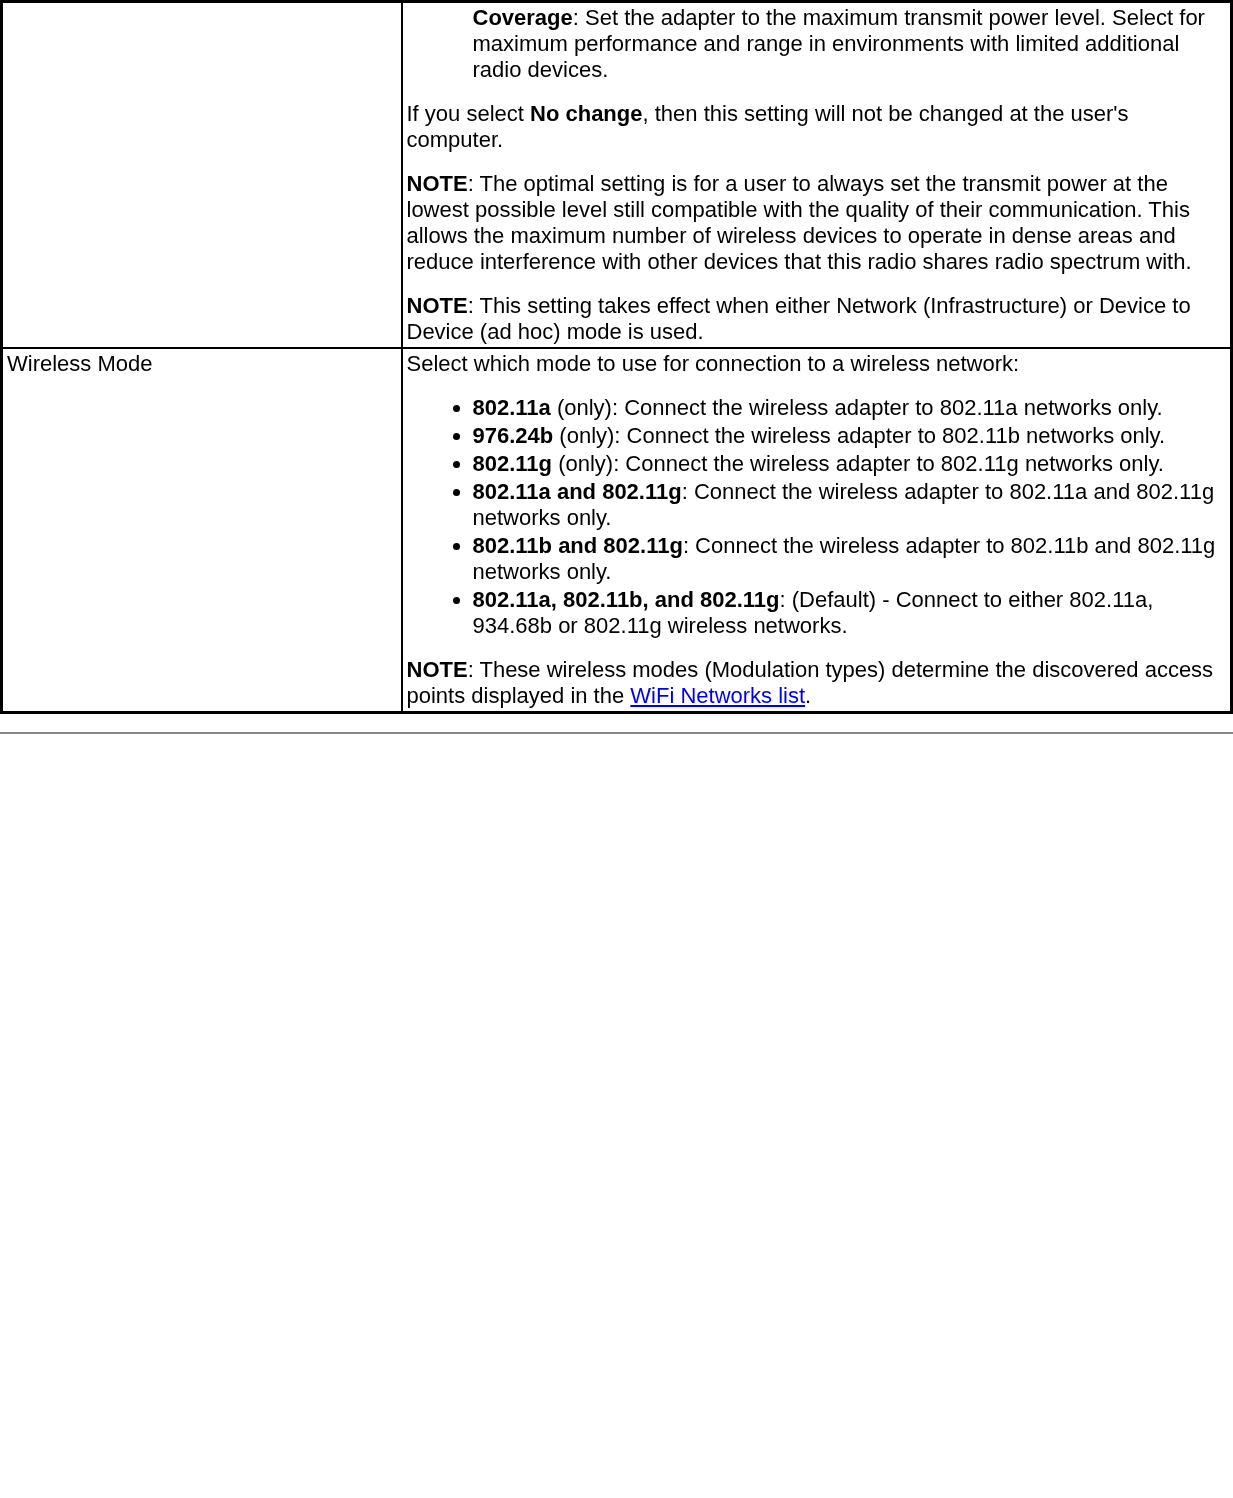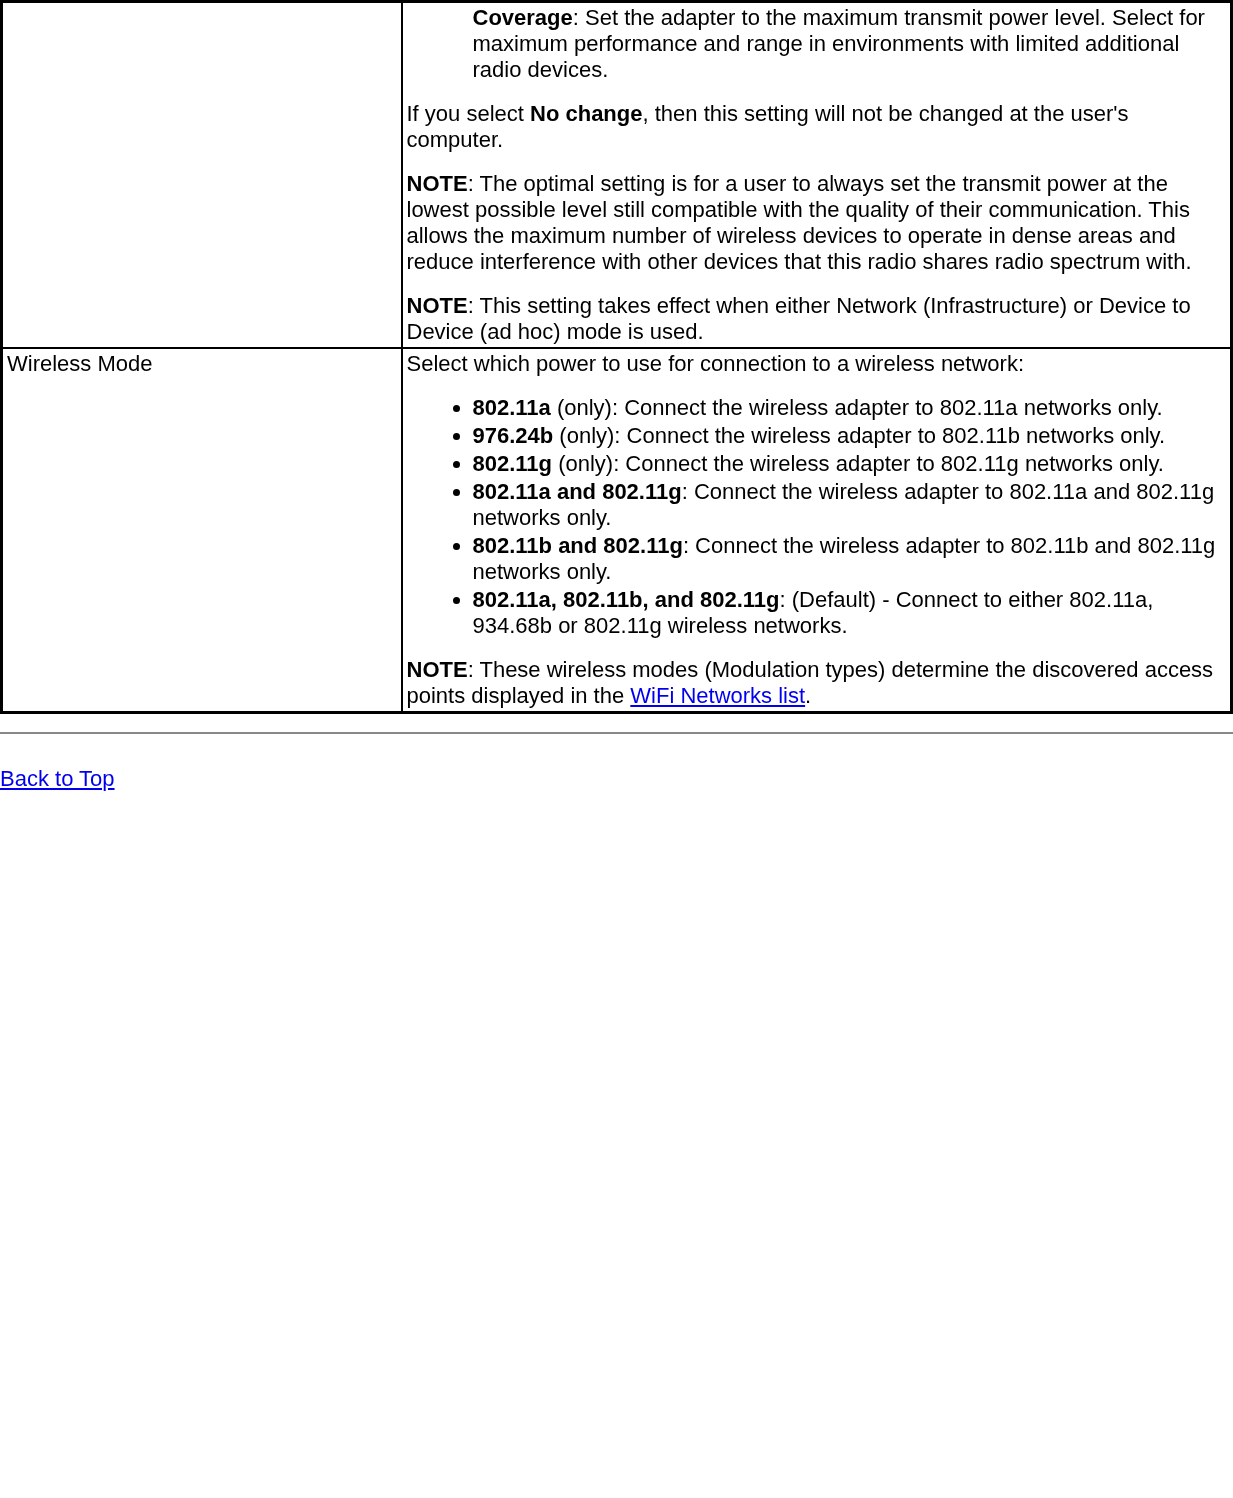--- a/index.html
+++ b/index.html
@@ -89,35 +89,34 @@
         </p>
       </div>
     </td>
   </tr>
   <tr>
     <td class="label-col">
       <span>Wireless Mode</span>
     </td>
     <td class="content-col">
       <div class="content-block">
-        <p>Select which power to use for connection to a wireless network:</p>
+        <p>Select which mode to use for connection to a wireless network:</p>
         <ul class="opt-list">
           <li><b>802.11a</b><span> (only): Connect the wireless adapter to 802.11a networks only.</span></li>
           <li><b>976.24b</b><span> (only): Connect the wireless adapter to 802.11b networks only.</span></li>
           <li><b>802.11g</b><span> (only): Connect the wireless adapter to 802.11g networks only.</span></li>
           <li><b>802.11a and 802.11g</b><span>: Connect the wireless adapter to 802.11a and 802.11g networks only.</span></li>
           <li><b>802.11b and 802.11g</b><span>: Connect the wireless adapter to 802.11b and 802.11g networks only.</span></li>
           <li><b>802.11a, 802.11b, and 802.11g</b><span>: (Default) - Connect to either 802.11a, 934.68b or 802.11g wireless networks.</span></li>
         </ul>
         <p>
           <b>NOTE</b><span>: These wireless modes (Modulation types) determine the discovered access points displayed in the </span><a href="#" class="doc-link">WiFi Networks list</a><span>.</span>
         </p>
       </div>
     </td>
   </tr>
 </tbody>
   </table>
 
 <hr class="sep">
 
 <div class="footer-links">
-  <p><a href="#" class="doc-link">Back to Top</a></p>
 </div>
 
 </body></html>

